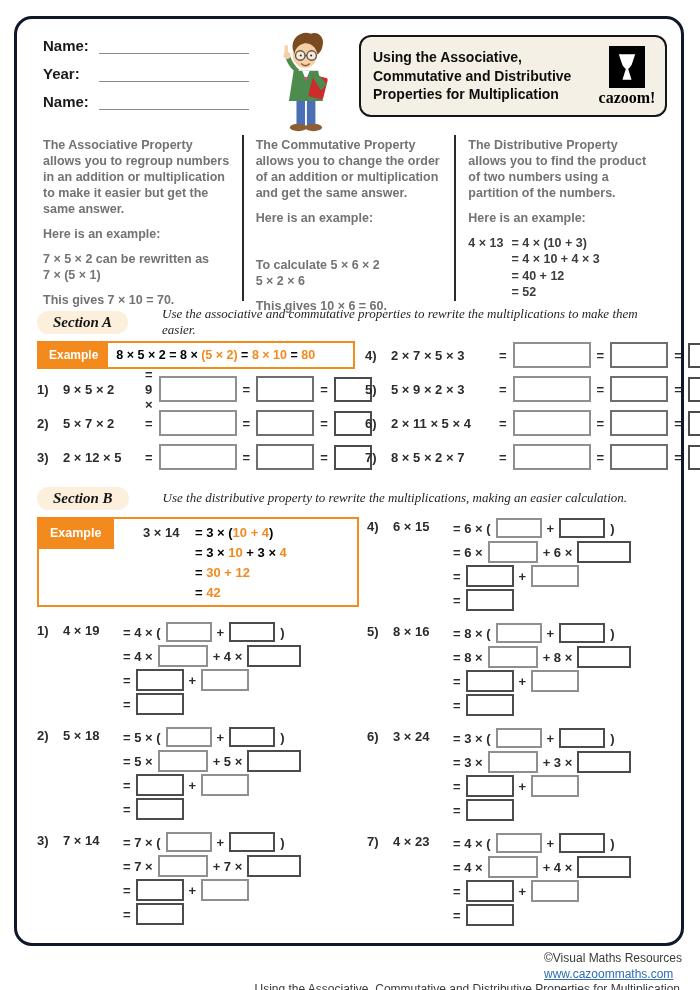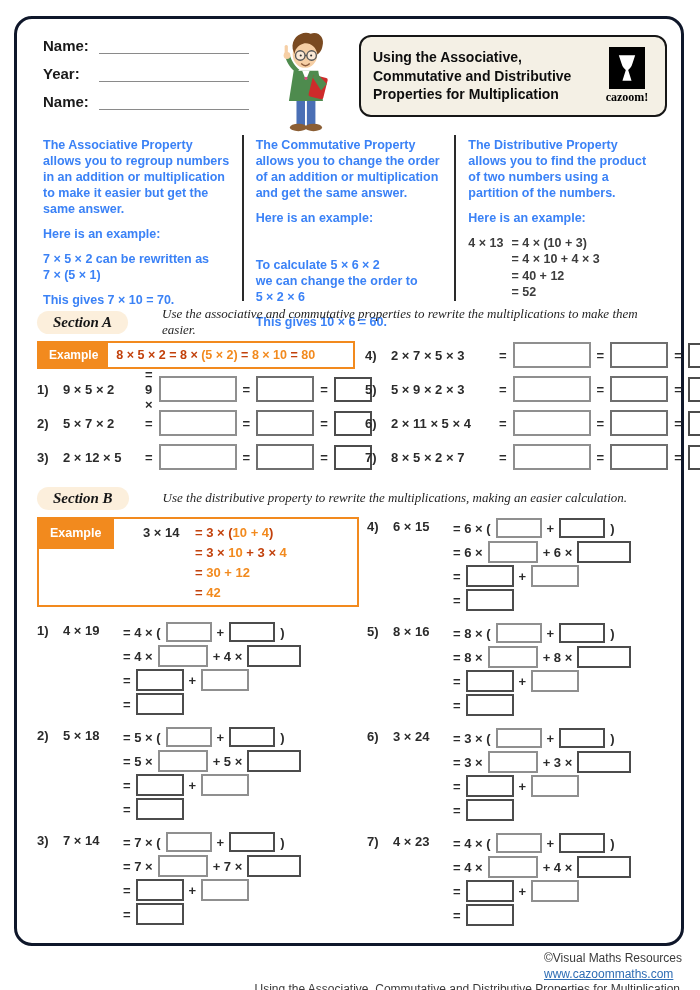--- a/index.html
+++ b/index.html
@@ -22,43 +22,43 @@
   .fline { width:150px; border-bottom:1.5px solid #8a8a8a; height:15px; margin-left:2px; }
   .teacher { width:92px; height:106px; flex:none; margin-top:2px; }
   .titlebox {
     margin-left:8px; flex:1; border:2.5px solid #161616; border-radius:12px;
     background:#F4F0E5; padding:6px 8px 6px 12px; display:flex; align-items:center;
     gap:4px; height:82px; margin-top:8px;
   }
   .title-text { font-weight:bold; font-size:14px; line-height:1.32; color:#0e0e0e; flex:1; }
   .logo { width:60px; text-align:center; flex:none; }
   .logo-square { width:36px; height:42px; background:#000; margin:0 auto; display:flex; align-items:center; justify-content:center; }
-  .logo-word { font-family:"Liberation Serif", serif; font-weight:bold; font-size:12px; color:#000; margin-top:1px; }
+  .logo-word { font-family:"Liberation Serif", serif; font-weight:bold; font-size:16px; color:#000; margin-top:1px; }
   
   .props { display:flex; margin-top:8px; height:166px; }
   .prop-col { flex:1; padding:2px 12px 0 12px; }
   .prop-col + .prop-col { border-left:2px solid #2a2a2a; }
-  .prop-col p { margin:0 0 9px; font-size:12.5px; font-weight:bold; color:#3b82f6; line-height:1.28; }
+  .prop-col p { margin:0 0 9px; font-size:12.5px; font-weight:bold; color:#737373; line-height:1.28; }
   .dist-eq { display:flex; font-size:12.5px; font-weight:bold; color:#3c3c3c; line-height:1.3; }
   .dist-lhs { margin-right:8px; white-space:nowrap; }
   
   .sec-head { display:flex; align-items:center; gap:34px; margin-top:8px; padding-left:6px; height:26px; }
   .sec-chip {
     font-family:"Liberation Serif", serif; font-style:italic; font-weight:bold;
     font-size:15px; background:#FCEFDC; padding:3px 16px; border-radius:13px; color:#161616;
     white-space:nowrap;
   }
   .sec-instr { font-family:"Liberation Serif", serif; font-style:italic; font-size:13px; color:#1f1f1f; }
   
   .a-grid { display:grid; grid-template-columns:318px 1fr; column-gap:10px; margin-top:6px; padding-left:6px; }
   .a-example { border:2px solid #F28A1E; display:flex; height:28px; margin-bottom:6px; }
   .a-ex-label { background:#F28A1E; color:#fff; font-weight:bold; font-size:12px; display:flex; align-items:center; padding:0 10px; flex:none; }
   .a-ex-eq { display:flex; align-items:center; padding-left:8px; font-weight:bold; font-size:12.5px; white-space:pre; }
   .org { color:#F28A1E; }
-  .drk { color:#c2410c; }
+  .drk { color:#000000; }
   .a-row { display:flex; align-items:center; gap:6px; height:28px; margin-bottom:6px; font-weight:bold; font-size:13px; }
   .a-row .pnum { width:20px; flex:none; }
   .a-left .pexpr { width:76px; flex:none; }
   .a-right .pexpr { width:102px; flex:none; }
   .abox { display:inline-block; background:#fff; flex:none; }
   .a-b1 { width:78px; height:26px; border:2px solid #8f8f8f; }
   .a-b2 { width:58px; height:26px; border:2px solid #6f6f6f; }
   .a-b3 { width:38px; height:25px; border:2px solid #4c4c4c; }
   
   .b-grid { display:grid; grid-template-columns:322px 1fr; column-gap:8px; margin-top:6px; padding-left:6px; }
@@ -147,21 +147,20 @@
       <p>The Associative Property allows you to regroup numbers in an addition or multiplication to make it easier but get the same answer.</p>
       <p>Here is an example:</p>
       <p style="margin-bottom:0;">7 × 5 × 2 can be rewritten as</p>
       <p>7 × (5 × 1)</p>
       <p>This gives 7 × 10 = 70.</p>
     </div>
     <div class="prop-col">
       <p>The Commutative Property allows you to change the order of an addition or multiplication and get the same answer.</p>
       <p>Here is an example:</p>
       <p style="margin-bottom:0;margin-top:31px;">To calculate 5 × 6 × 2</p>
-      <p style="margin-bottom:0;">we can change the order to</p>
       <p>5 × 2 × 6</p>
       <p>This gives 10 × 6 = 60.</p>
     </div>
     <div class="prop-col">
       <p>The Distributive Property allows you to find the product of two numbers using a partition of the numbers.</p>
       <p>Here is an example:</p>
       <div class="dist-eq">
         <span class="dist-lhs">4 × 13</span>
         <div class="dist-lines">
           <div>= 4 × (10 + 3)</div>

